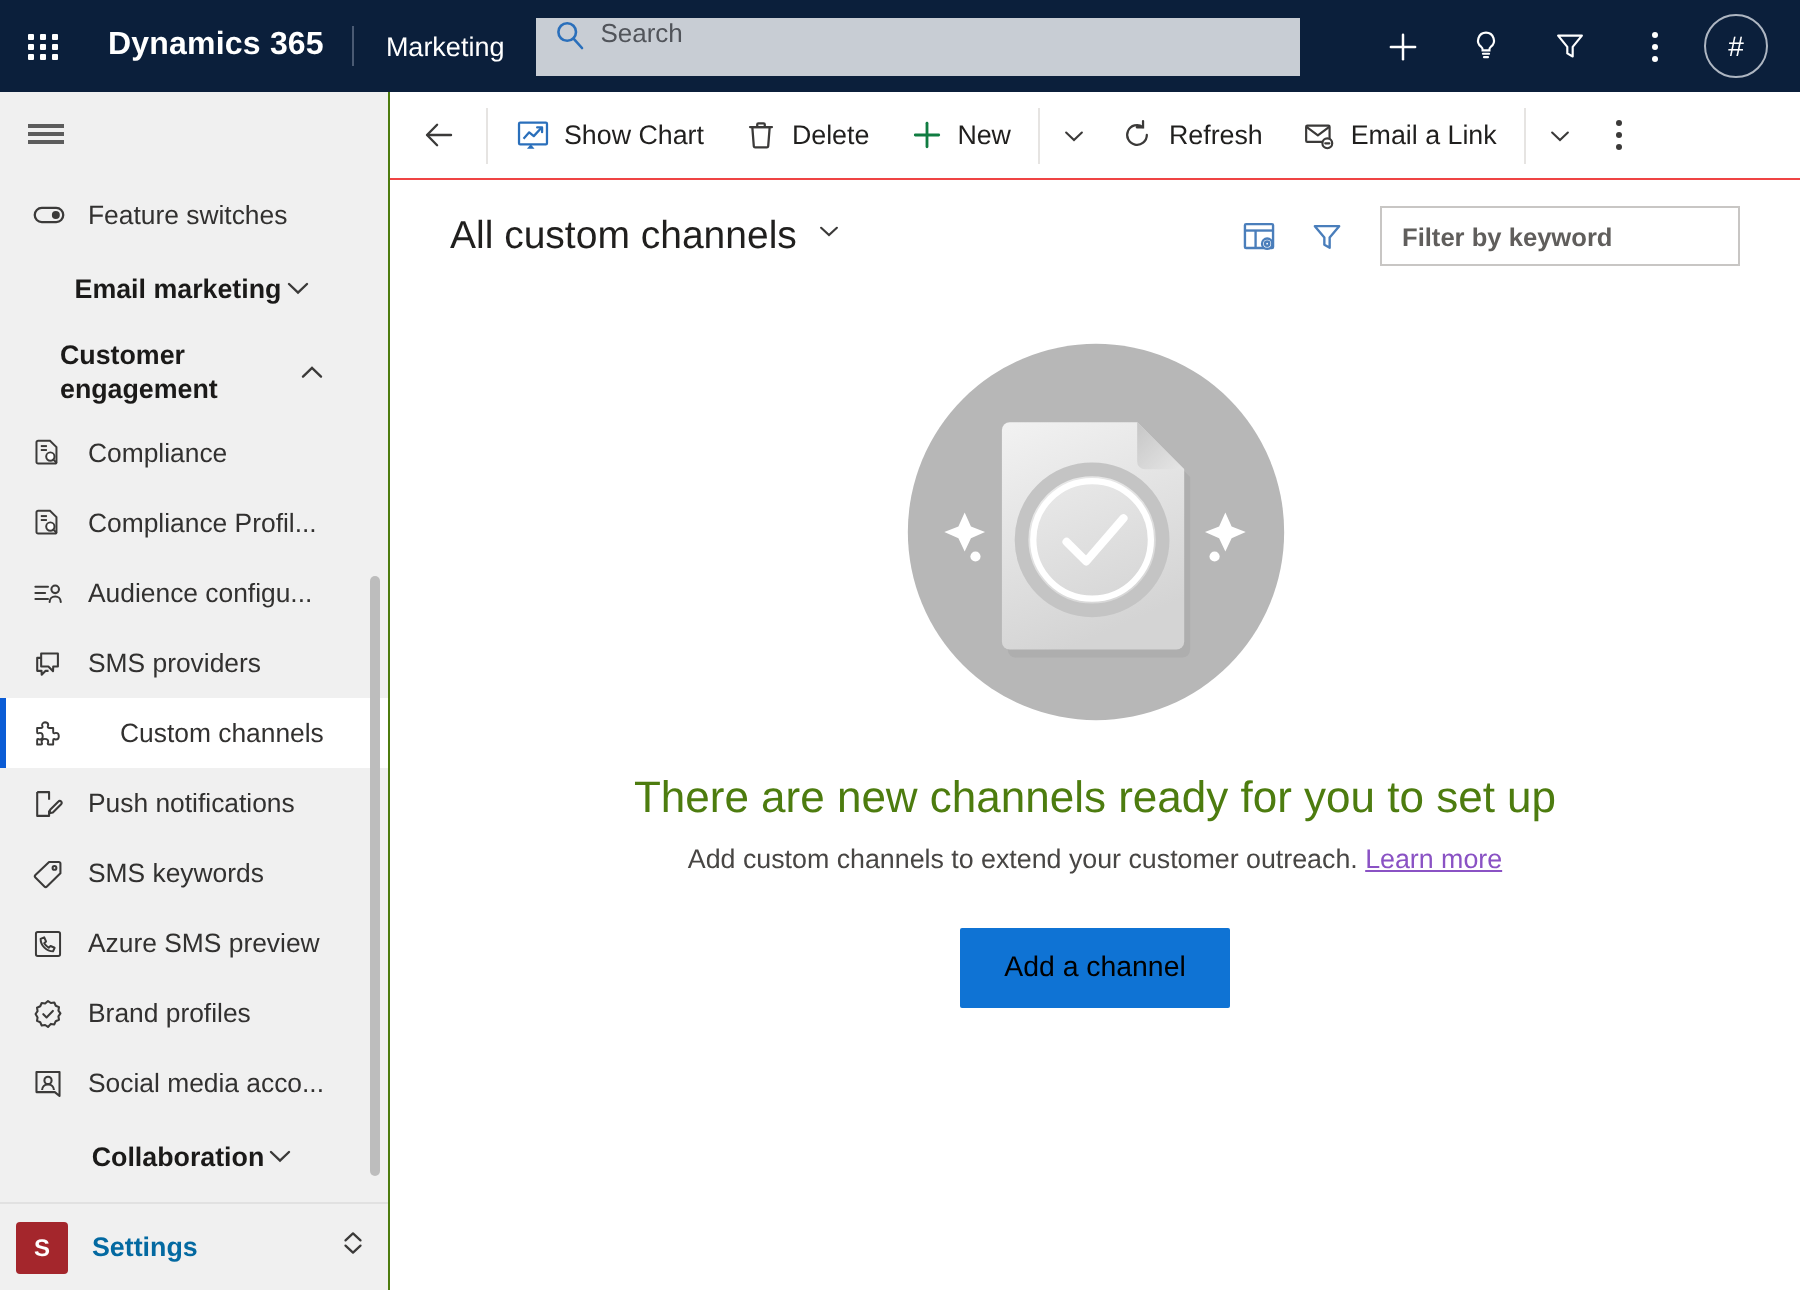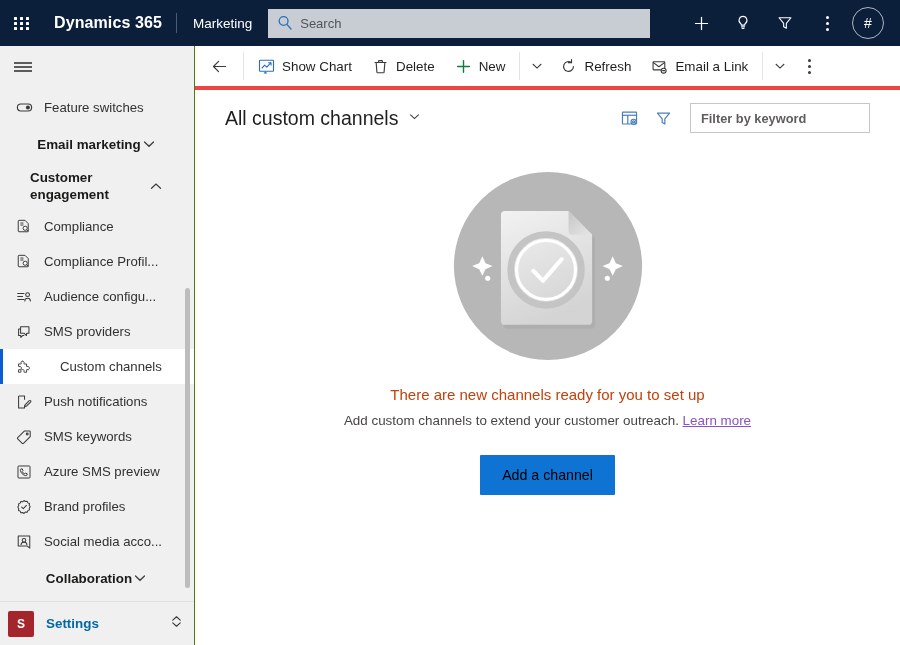--- a/index.html
+++ b/index.html
@@ -27,21 +27,21 @@
   .waffle-grid i { width: 3px; height: 3px; background: #fff; border-radius: 0.5px; display: block; }
   .brand {
     font-size: 16px; font-weight: bold; letter-spacing: .1px;
     padding: 0 14px 0 10px; white-space: nowrap; cursor: pointer;
   }
   .brand-sep { width: 1px; height: 20px; background: #4a5a73; }
   .app-name { font-size: 13.5px; padding: 0 16px; white-space: nowrap; cursor: pointer; }
   .searchbox {
     flex: 0 0 auto; width: 382px; height: 29px;
     background: #c8cdd4; border: none;
-    display: flex; align-items: center; padding: 0 8px;
+    display: flex; padding: 0 8px;
     cursor: text;
   }
   .search-ic { width: 18px; height: 18px; flex: 0 0 18px; margin-right: 6px; }
   .search-ph { font-size: 13px; color: #51545a; }
   .topbar-spacer { flex: 1 1 auto; }
   .tb-icons { display: flex; align-items: center; padding-right: 6px; }
   .tb-btn {
     width: 42px; height: 46px; display: flex; align-items: center; justify-content: center;
     cursor: pointer;
   }
@@ -107,21 +107,21 @@
     display: flex; align-items: center; justify-content: center;
     font-size: 12px; font-weight: bold; border-radius: 2px; flex: 0 0 26px;
   }
   .area-label { font-size: 13.4px; font-weight: bold; color: #0369a1; margin-left: 12px; flex: 1 1 auto; }
 
   
   .main { flex: 1 1 auto; display: flex; flex-direction: column; background: #fff; min-width: 0; }
   .cmdbar {
     height: 44px; flex: 0 0 44px;
     display: flex; align-items: center;
-    border-bottom: 4px solid #ef4444;
+    border-bottom: 1px solid #ef4444;
     padding-left: 4px;
   }
   .back-btn {
     width: 40px; height: 40px; display: flex; align-items: center; justify-content: center;
     cursor: pointer; flex: 0 0 40px;
   }
   .cmd-sep-tall { width: 1px; height: 28px; background: #e6e4e2; margin: 0 4px; }
   .cmd {
     height: 40px; display: flex; align-items: center; gap: 7px;
     padding: 0 10px; cursor: pointer; white-space: nowrap;
@@ -149,21 +149,21 @@
   }
   .kw .ph { font-size: 12.8px; color: #605e5c; font-weight: bold; }
 
   
   .empty {
     flex: 1 1 auto; display: flex; flex-direction: column;
     align-items: center; padding-top: 22px; min-height: 0;
   }
   .illus { width: 196px; height: 196px; flex: 0 0 196px; }
   .empty-title {
-    font-size: 15px; color: #c2410c; margin-top: 22px; 
+    font-size: 22px; color: #4d7c0f; margin-top: 22px; 
   }
   .empty-sub { font-size: 13.4px; color: #484644; margin-top: 10px; text-align: center; }
   .empty-sub a { color: #8a52c4; text-decoration: underline; cursor: pointer; }
   .primary-btn {
     margin-top: 27px; background: #0f73d4; color: #000000;
     border: none; height: 40px; padding: 0 22px;
     font-size: 14.2px; font-family: "Liberation Sans", sans-serif;
     cursor: pointer; border-radius: 1px;
   }
 </style>

